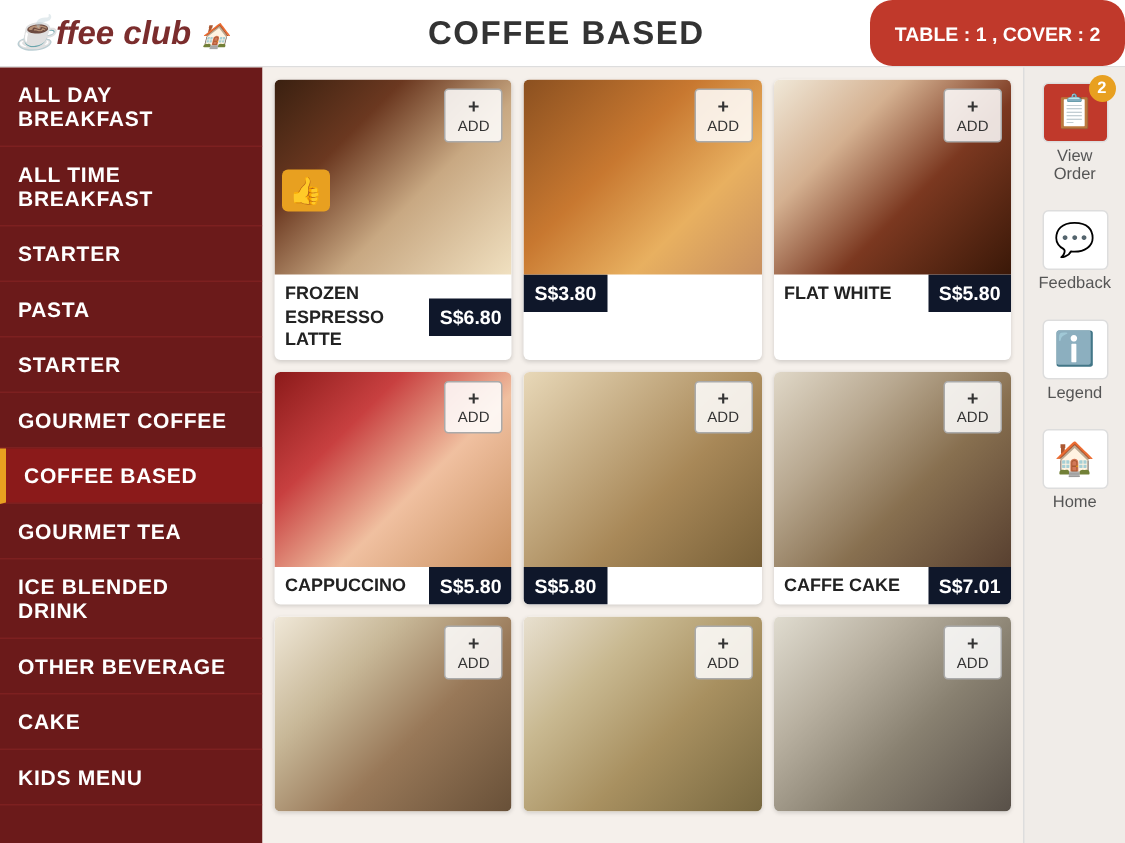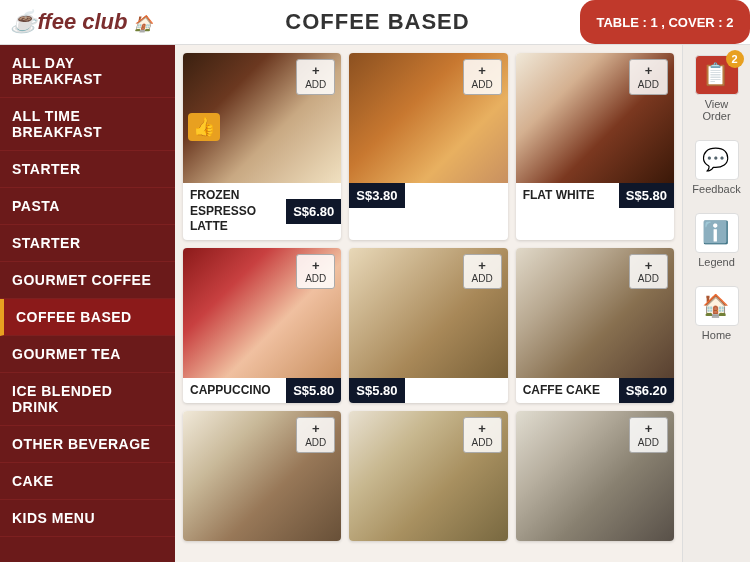--- a/index.html
+++ b/index.html
@@ -309,21 +309,21 @@
           </div>
           <div class="item-card">
             <div class="item-img img-caffemocha">
               <div class="add-btn">
                 <span class="add-plus">+</span>
                 <span class="add-text">ADD</span>
               </div>
             </div>
             <div class="item-footer">
               <div class="item-name">CAFFE CAKE</div>
-              <div class="item-price">S$6.20</div>
+              <div class="item-price">S$7.01</div>
             </div>
           </div>
           <div class="item-card">
             <div class="item-img img-bottom1">
               <div class="add-btn">
                 <span class="add-plus">+</span>
                 <span class="add-text">ADD</span>
               </div>
             </div>
           </div>

